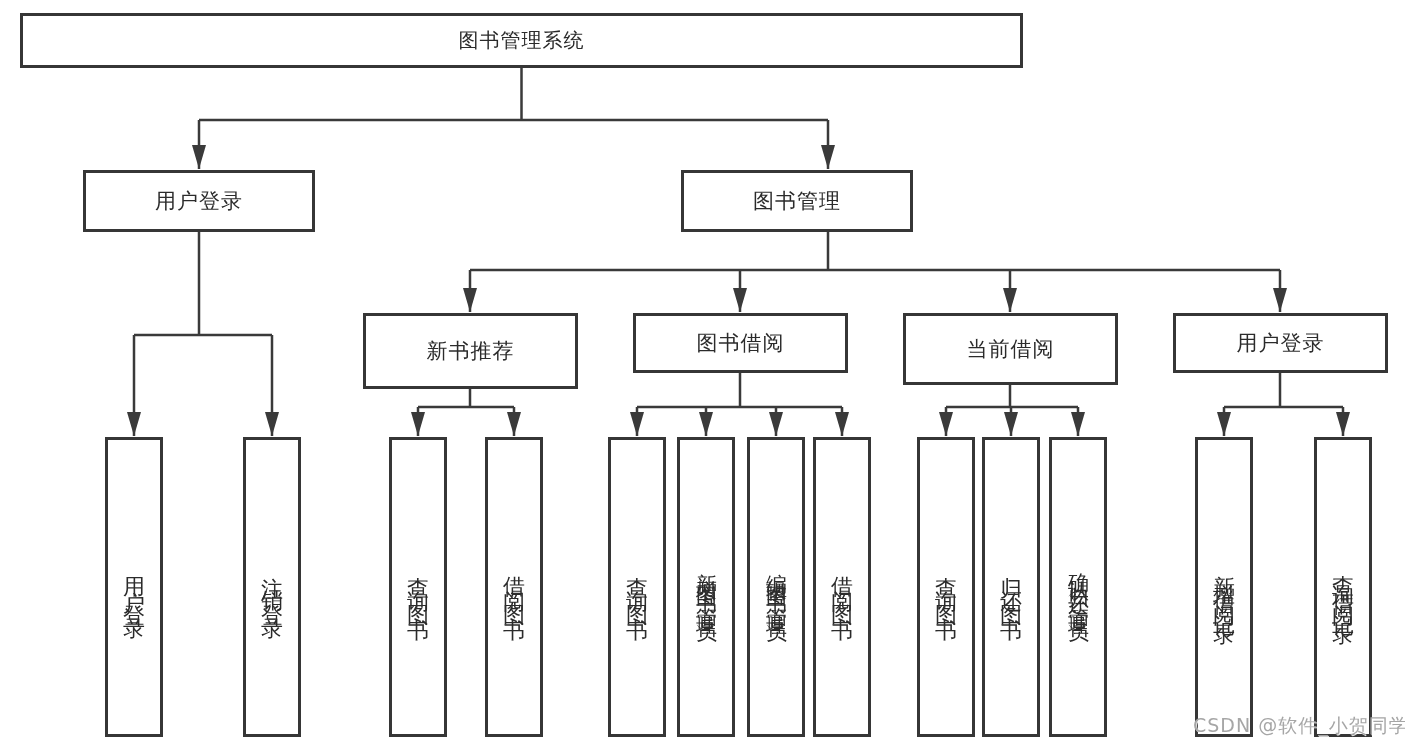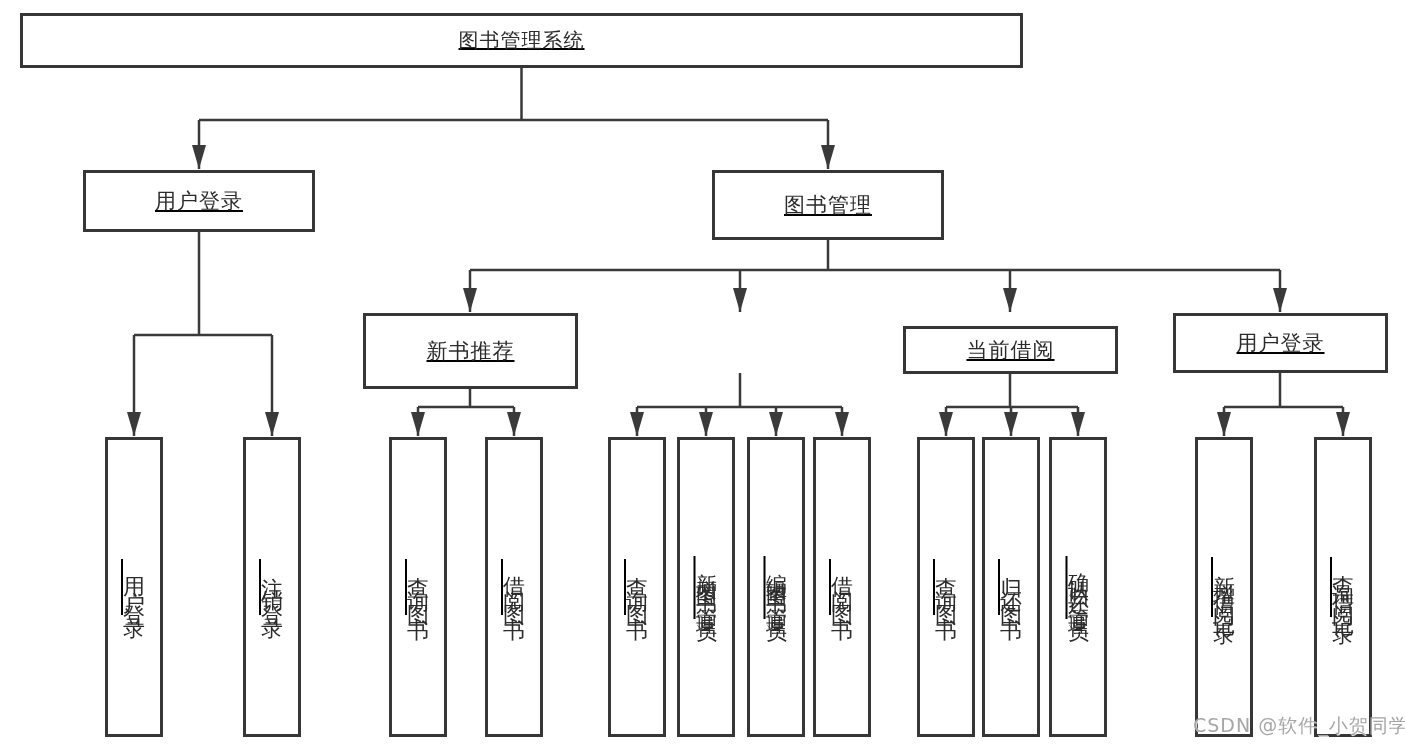--- a/index.html
+++ b/index.html
@@ -3,21 +3,21 @@
 <meta charset="utf-8">
 <style>
   html,body { margin:0; padding:0; background:#ffffff; }
   #canvas {
     position:relative; width:1405px; height:747px; background:#ffffff;
     font-family:"DejaVu Sans", sans-serif; overflow:hidden;
   }
   #connectors { position:absolute; left:0; top:0; pointer-events:none; }
   .node {
     position:absolute; box-sizing:border-box; background:#ffffff;
-    border:3px solid #363636; display:flex; align-items:center; justify-content:center;text-decoration:underline;
+    border:3px solid #363636; display:flex; align-items:center; justify-content:center;
   }
   .h-label { font-size:21px; color:#2b2b2b; letter-spacing:1px; white-space:nowrap; }
   .root-box .h-label { font-size:20px; }
   .leaf { top:437px; height:300px; width:58px; }
   .v-label {
     writing-mode:vertical-rl; text-orientation:mixed;
     font-size:22px; color:#2b2b2b; letter-spacing:14px; line-height:1;
     white-space:nowrap;
   }
   .v-label.med  { letter-spacing:10px; }
@@ -75,28 +75,31 @@
     </g>
   </svg>
 
   <div class="node root-box" style="left:20px;top:13px;width:1003px;height:55px">
     <span class="h-label">图书管理系统</span>
   </div>
 
   <div class="node" style="left:83px;top:170px;width:232px;height:62px">
     <span class="h-label">用户登录</span>
   </div>
-  <div class="node" style="left:712px;top:170px;width:232px;height:70px">
+  <div class="node" style="left:681px;top:170px;width:232px;height:62px">
     <span class="h-label">图书管理</span>
   </div>
 
   <div class="node" style="left:363px;top:313px;width:215px;height:76px">
     <span class="h-label">新书推荐</span>
   </div>
-  <div class="node" style="left:903px;top:326px;width:215px;height:48px">
+  <div class="node" style="left:633px;top:313px;width:215px;height:60px">
+    <span class="h-label">图书借阅</span>
+  </div>
+  <div class="node" style="left:903px;top:313px;width:215px;height:72px">
     <span class="h-label">当前借阅</span>
   </div>
   <div class="node" style="left:1173px;top:313px;width:215px;height:60px">
     <span class="h-label">用户登录</span>
   </div>
 
   <div class="node leaf" style="left:105px">
     <span class="v-label">用户登录</span>
   </div>
   <div class="node leaf" style="left:243px">

